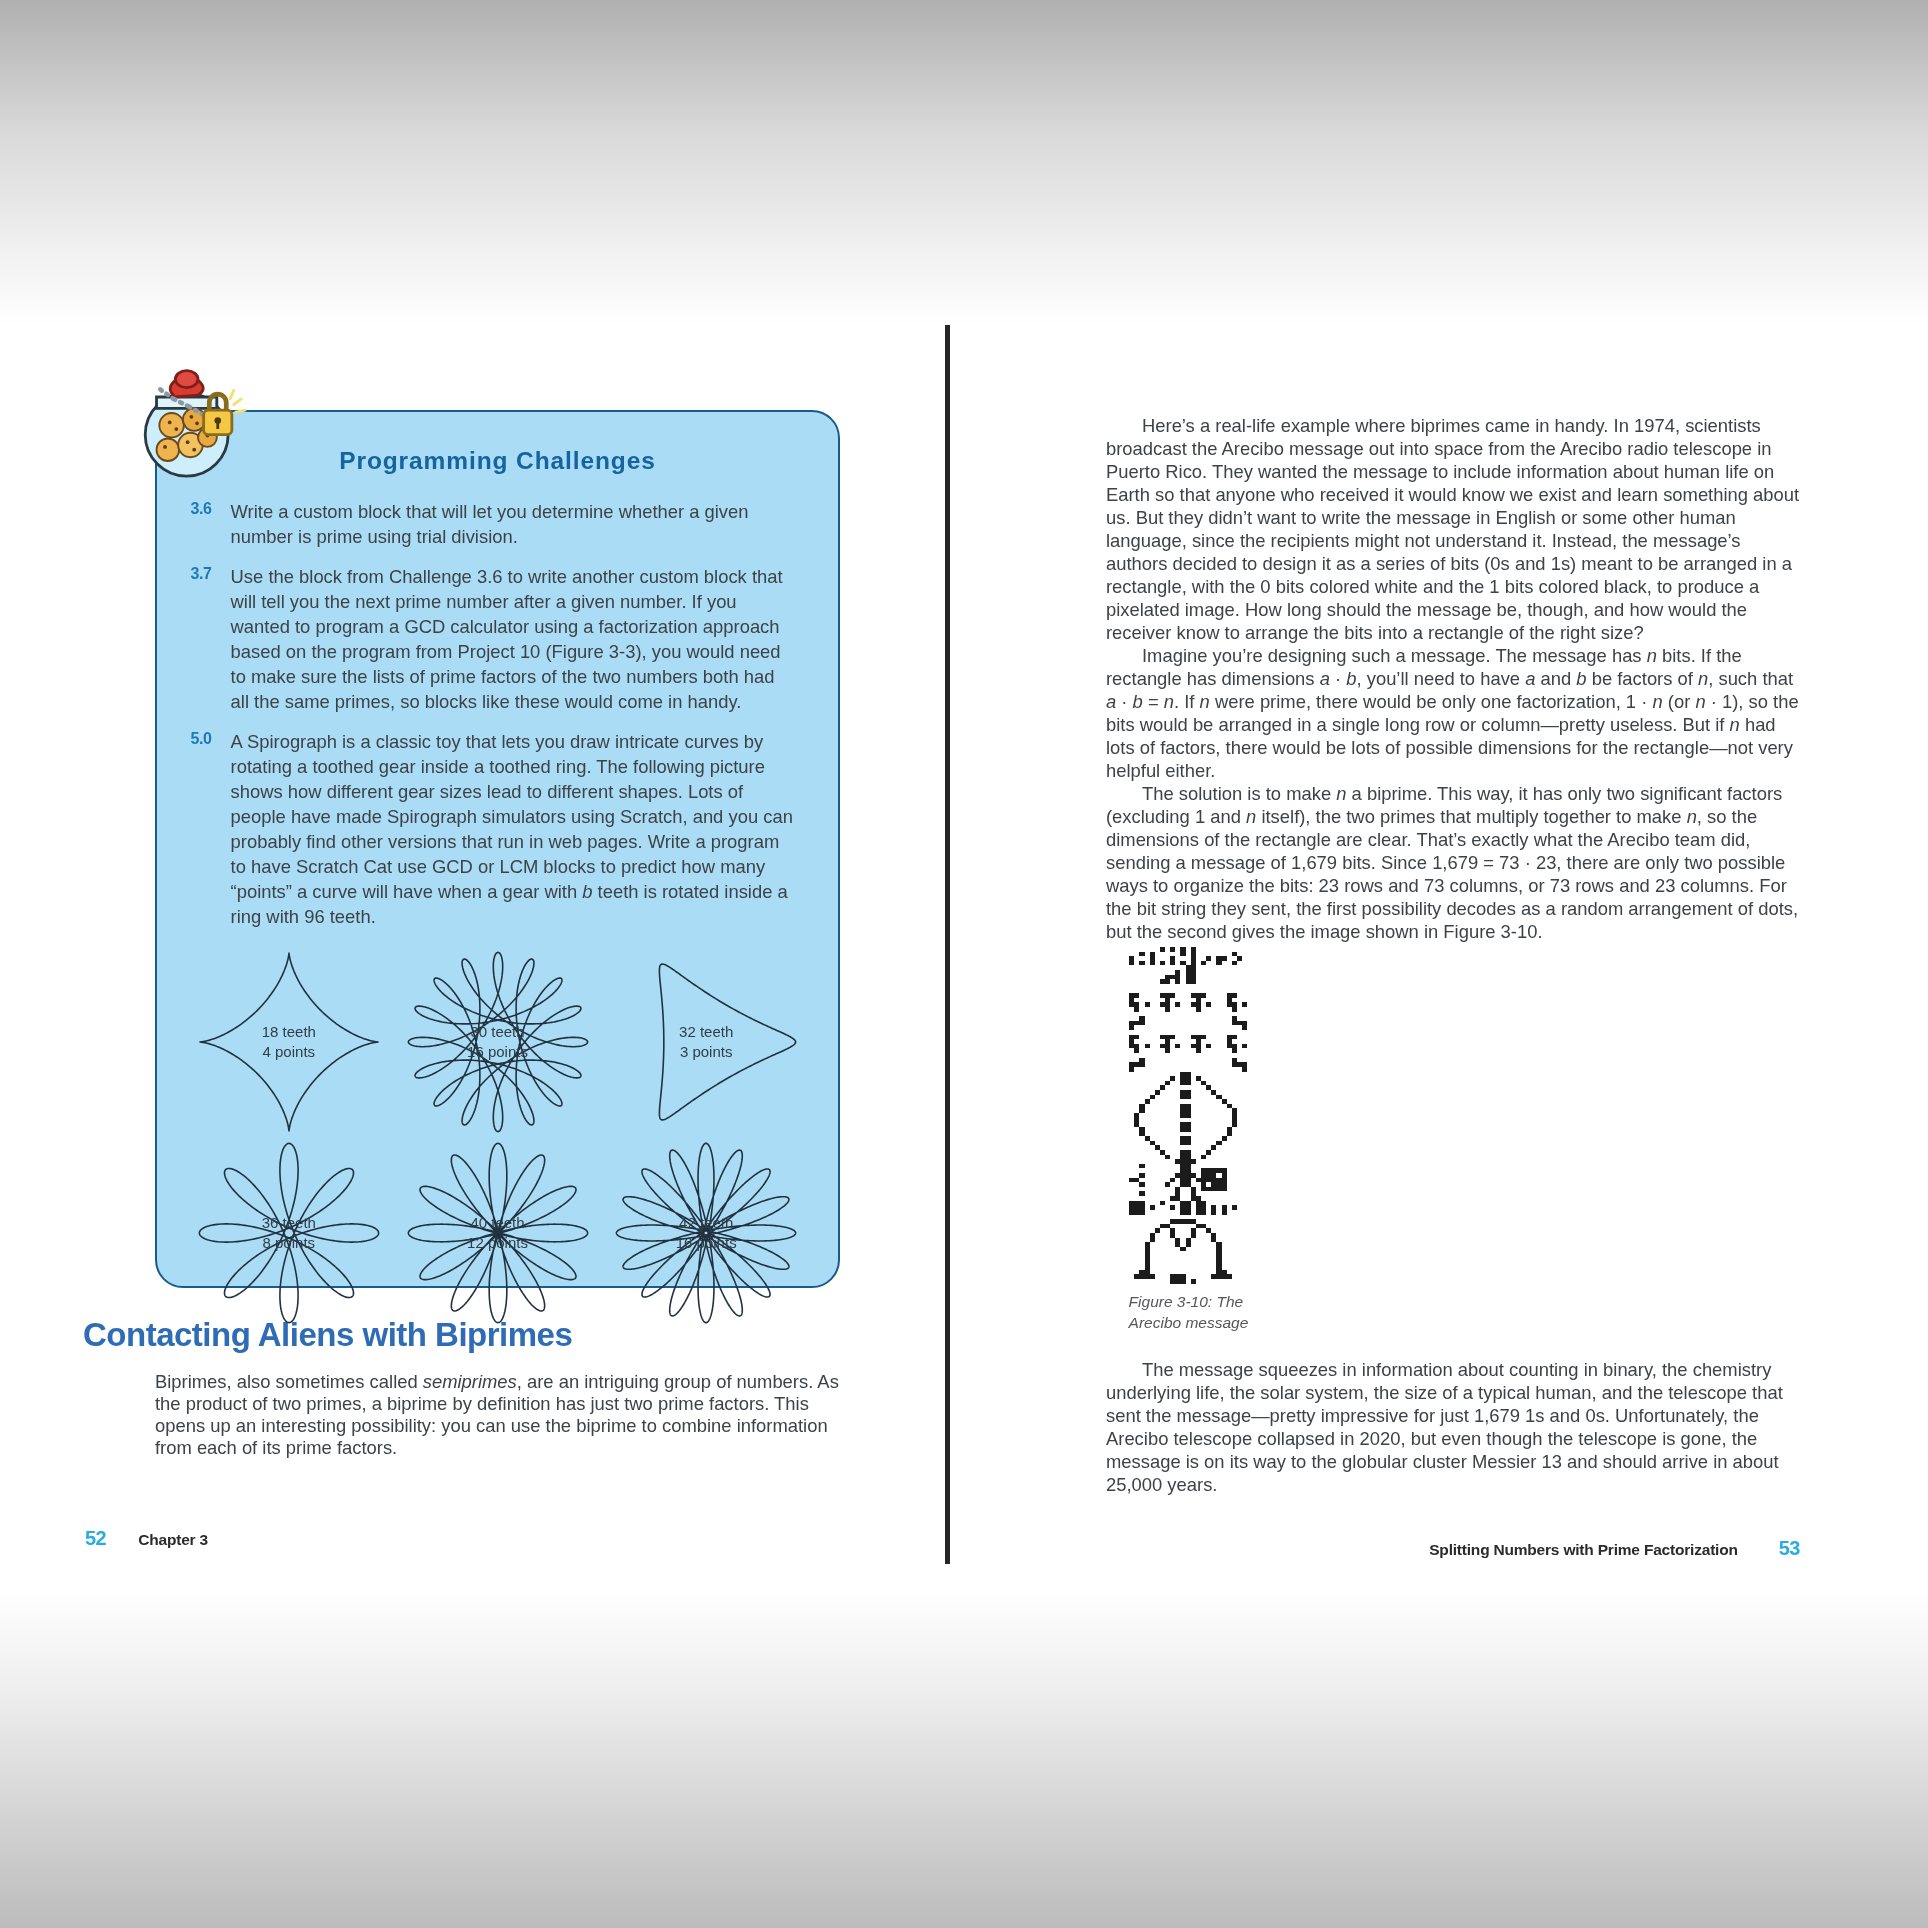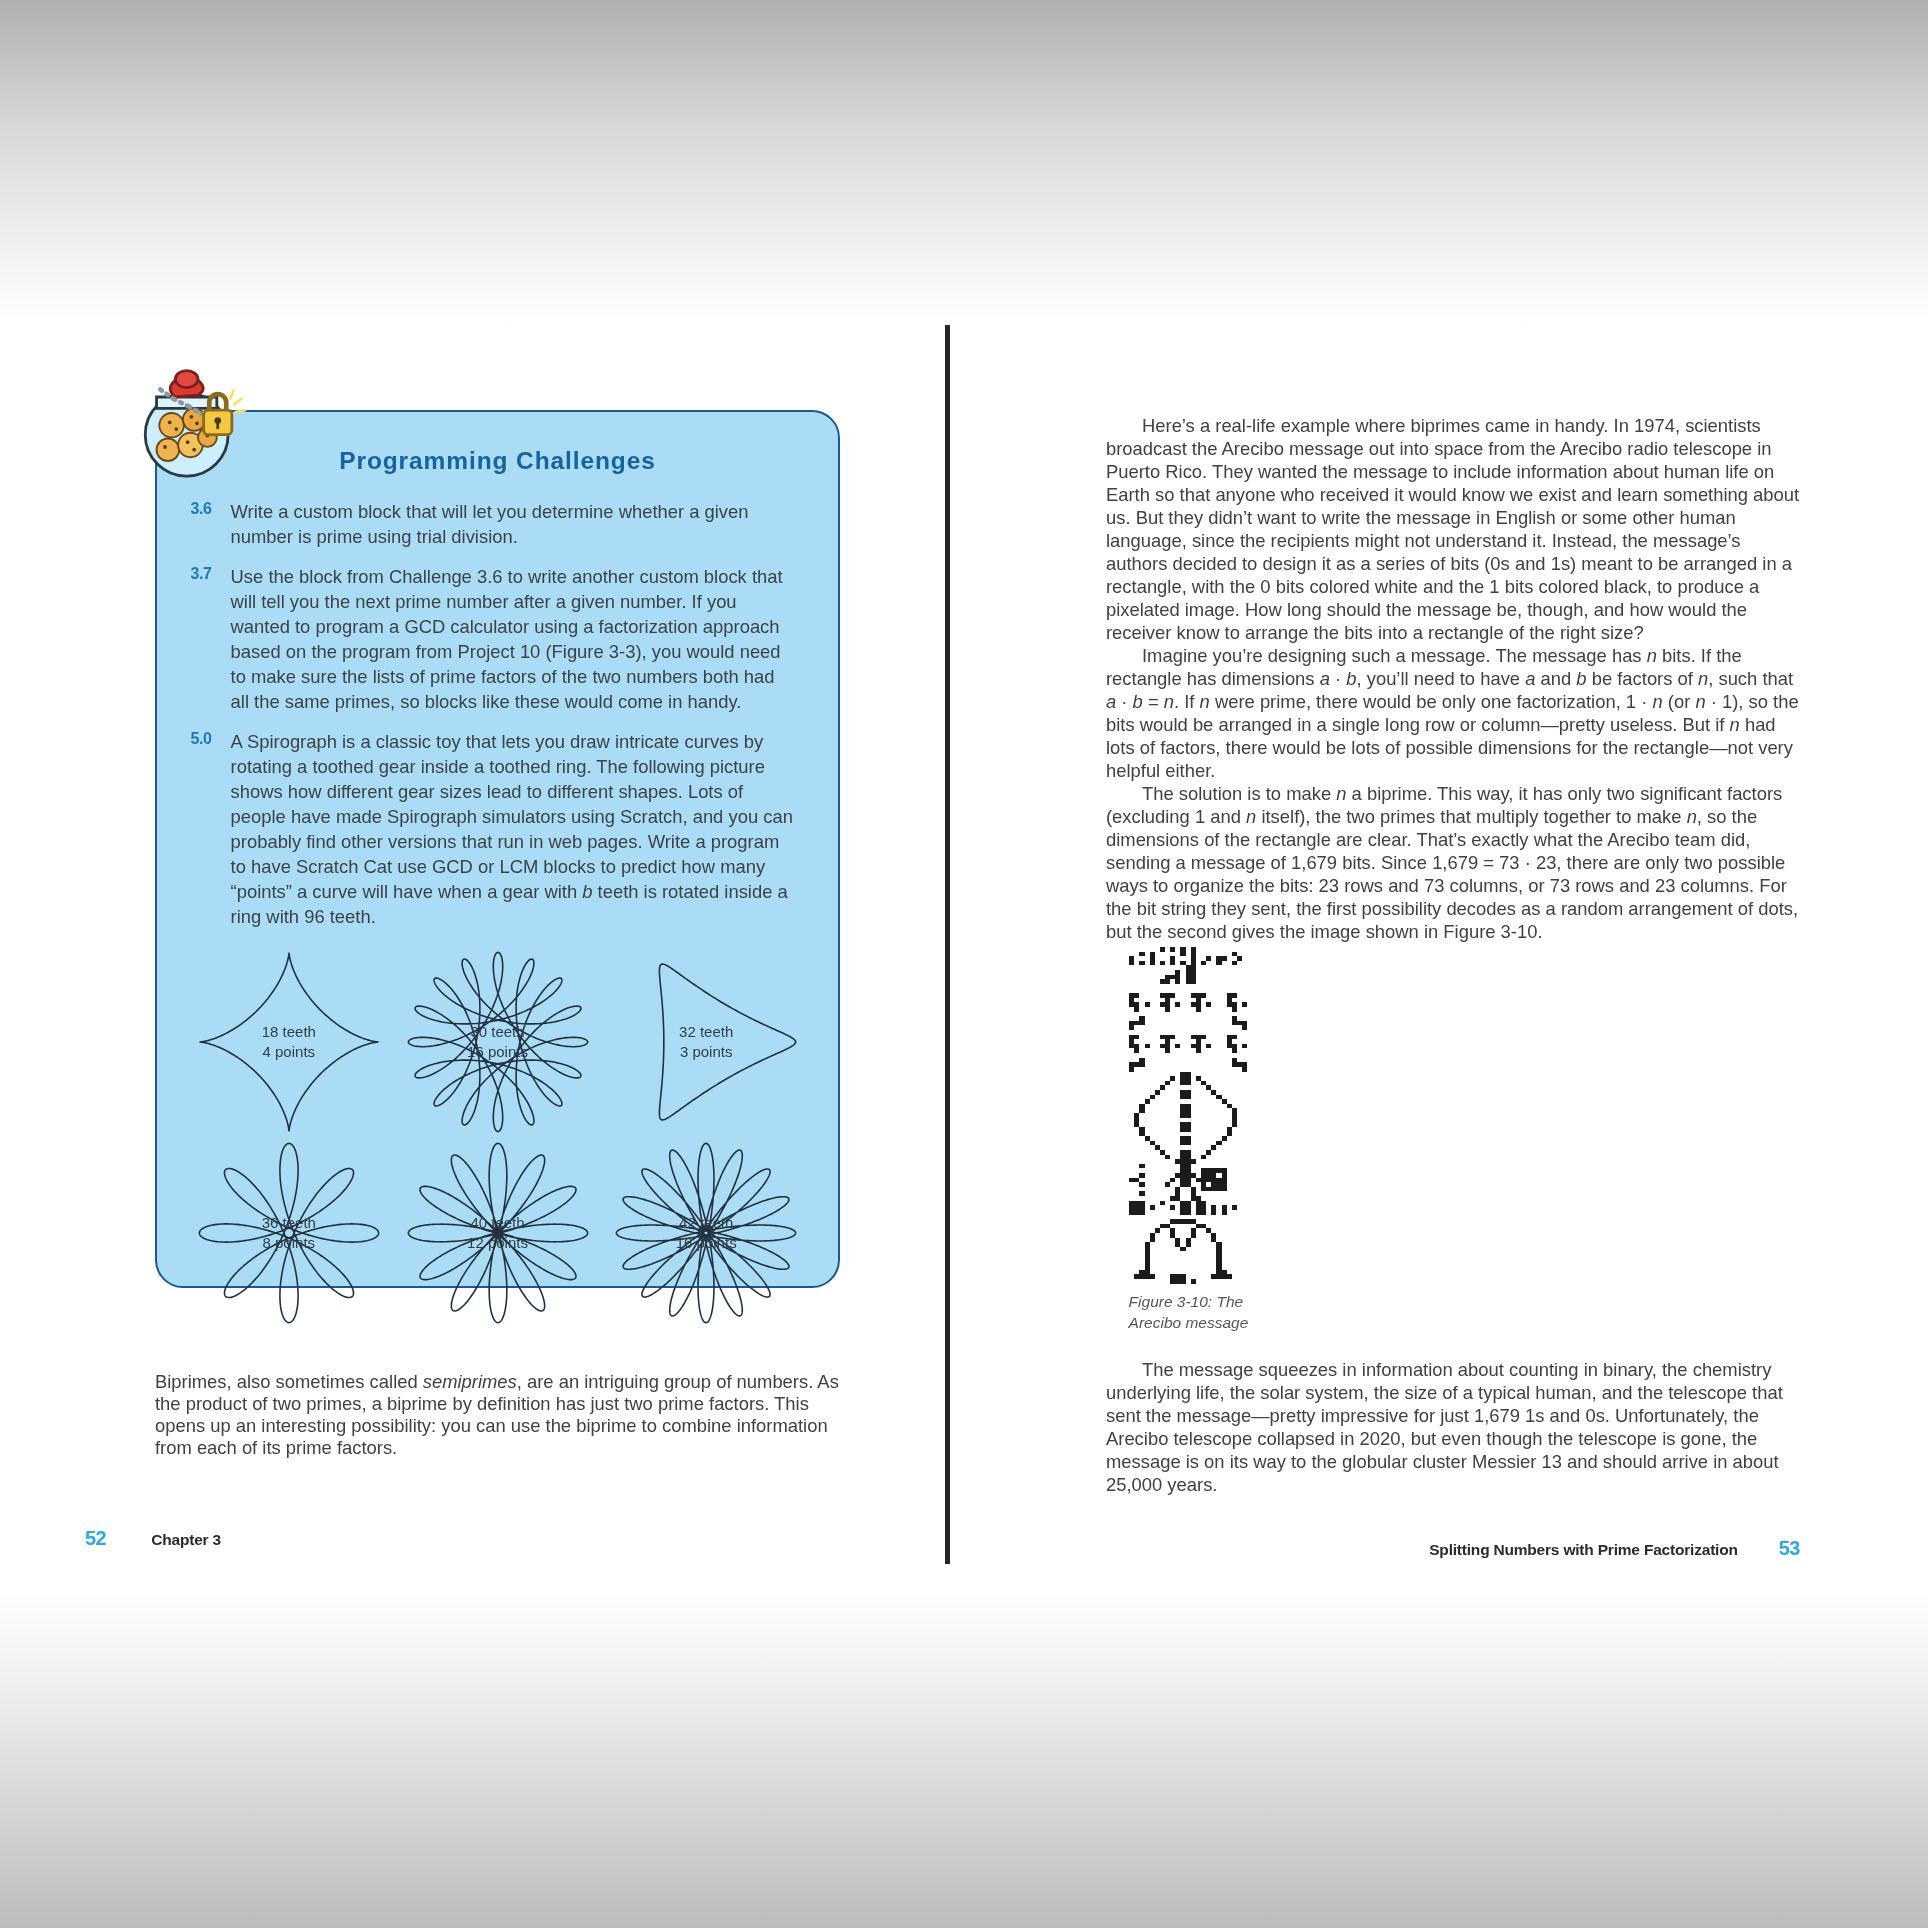--- a/index.html
+++ b/index.html
@@ -15,21 +15,21 @@
   .box-title{text-align:center;font-weight:700;font-size:24.5px;letter-spacing:0.9px;color:#15639f;margin:7.5px 0 24.5px 0;}
   .challenge{display:flex;margin:0 0 15px 5.6px;}
   .ch-num{flex:0 0 40px;font-weight:700;font-size:16px;color:#1f78b8;letter-spacing:-0.5px;padding-top:0.9px;}
   .ch-text{width:565px;font-size:18.4px;line-height:25px;color:#3d4247;}
   .fig-grid{display:flex;flex-wrap:wrap;justify-content:space-between;padding:5.6px 3.8px 0 3.8px;}
   .fig-cell{position:relative;width:200px;height:185px;display:flex;align-items:center;justify-content:center;margin-bottom:5.6px;}
   .fig-cell svg{position:absolute;left:50%;top:50%;transform:translate(-50%,-50%);}
   .fig-label{position:relative;text-align:center;font-size:15px;line-height:20px;color:#2f3e48;z-index:2;}
   .section-heading{position:absolute;left:83px;top:1316px;font-size:33px;font-weight:700;letter-spacing:-0.5px;color:#2e6cb5;}
   .bip-paragraph{position:absolute;left:155px;top:1371px;width:704px;font-size:18.4px;line-height:22px;}
-  .footer-left{position:absolute;left:85px;top:1527px;display:flex;align-items:baseline;gap:45px;}
+  .footer-left{position:absolute;left:85px;top:1527px;display:flex;align-items:baseline;gap:32px;}
   .pg-num{font-size:20px;font-weight:700;color:#29abe2;letter-spacing:-0.5px;}
   .chap-label{font-size:15.5px;font-weight:700;color:#2b2b2b;letter-spacing:-0.2px;}
 
   
   .jar-illo{position:absolute;left:132px;top:348px;width:115px;height:130px;z-index:2;}
 
   
   .right-col{position:absolute;left:1106px;top:414px;width:697px;}
   .right-col p{margin:0;font-size:18.4px;line-height:23px;text-indent:36px;color:#3d4247;}
   .arecibo{margin:3.8px 0 7.5px 22.6px;display:block;}
@@ -120,20 +120,21 @@
         </div>
         <div class="fig-cell">
           <svg width="200" height="185" viewBox="-106 -98 212 196">
             <path d="M95.00 0.00L94.96 -0.42L94.83 -0.85L94.61 -1.27L94.31 -1.69L93.92 -2.10L93.44 -2.51L92.88 -2.91L92.23 -3.31L91.50 -3.70L90.69 -4.08L89.79 -4.45L88.82 -4.80L87.76 -5.15L86.62 -5.48L85.40 -5.80L84.11 -6.11L82.73 -6.40L81.29 -6.67L79.77 -6.93L78.18 -7.17L76.51 -7.39L74.78 -7.59L72.98 -7.77L71.12 -7.93L69.19 -8.07L67.20 -8.19L65.15 -8.28L63.04 -8.36L60.87 -8.41L58.66 -8.43L56.39 -8.43L54.07 -8.41L51.70 -8.36L49.29 -8.29L46.83 -8.19L44.34 -8.06L41.80 -7.91L39.23 -7.74L36.63 -7.53L34.00 -7.31L31.34 -7.05L28.65 -6.77L25.94 -6.46L23.21 -6.13L20.46 -5.77L17.70 -5.38L14.92 -4.97L12.14 -4.54L9.34 -4.08L6.55 -3.59L3.75 -3.08L0.95 -2.55L-1.85 -1.99L-4.64 -1.41L-7.42 -0.81L-10.19 -0.19L-12.95 0.45L-15.69 1.12L-18.41 1.80L-21.11 2.50L-23.79 3.22L-26.44 3.96L-29.06 4.71L-31.65 5.48L-34.21 6.26L-36.73 7.06L-39.21 7.87L-41.65 8.69L-44.05 9.52L-46.40 10.36L-48.71 11.20L-50.96 12.06L-53.17 12.92L-55.32 13.79L-57.42 14.66L-59.46 15.53L-61.44 16.40L-63.36 17.28L-65.22 18.15L-67.01 19.02L-68.74 19.89L-70.40 20.75L-71.99 21.61L-73.52 22.45L-74.97 23.29L-76.35 24.12L-77.65 24.94L-78.89 25.75L-80.04 26.54L-81.12 27.32L-82.12 28.08L-83.05 28.83L-83.89 29.55L-84.66 30.26L-85.35 30.94L-85.95 31.60L-86.48 32.24L-86.92 32.85L-87.29 33.44L-87.57 34.00L-87.77 34.53L-87.89 35.03L-87.93 35.51L-87.89 35.95L-87.77 36.35L-87.57 36.73L-87.28 37.07L-86.92 37.38L-86.48 37.65L-85.96 37.88L-85.37 38.08L-84.69 38.24L-83.95 38.35L-83.12 38.43L-82.23 38.47L-81.26 38.47L-80.22 38.43L-79.11 38.34L-77.93 38.21L-76.68 38.04L-75.37 37.83L-73.99 37.57L-72.55 37.27L-71.04 36.93L-69.48 36.54L-67.86 36.11L-66.18 35.63L-64.45 35.11L-62.67 34.54L-60.83 33.93L-58.95 33.28L-57.02 32.58L-55.04 31.84L-53.02 31.06L-50.96 30.24L-48.87 29.37L-46.73 28.46L-44.56 27.51L-42.36 26.52L-40.13 25.49L-37.88 24.42L-35.59 23.31L-33.29 22.16L-30.96 20.98L-28.61 19.76L-26.25 18.51L-23.88 17.22L-21.49 15.90L-19.10 14.54L-16.70 13.16L-14.29 11.75L-11.88 10.30L-9.48 8.84L-7.07 7.34L-4.67 5.82L-2.28 4.28L0.10 2.72L2.47 1.13L4.83 -0.47L7.17 -2.09L9.49 -3.73L11.79 -5.37L14.07 -7.04L16.32 -8.71L18.55 -10.39L20.75 -12.08L22.91 -13.77L25.05 -15.47L27.14 -17.17L29.21 -18.87L31.23 -20.57L33.21 -22.27L35.16 -23.96L37.05 -25.65L38.91 -27.32L40.71 -28.99L42.47 -30.64L44.18 -32.28L45.83 -33.91L47.44 -35.51L48.99 -37.10L50.48 -38.67L51.92 -40.21L53.31 -41.73L54.63 -43.22L55.90 -44.68L57.10 -46.11L58.24 -47.51L59.33 -48.88L60.35 -50.21L61.30 -51.51L62.20 -52.76L63.03 -53.98L63.79 -55.15L64.49 -56.28L65.13 -57.37L65.70 -58.41L66.20 -59.41L66.64 -60.35L67.01 -61.25L67.32 -62.09L67.56 -62.88L67.74 -63.62L67.85 -64.30L67.89 -64.92L67.88 -65.49L67.80 -66.00L67.65 -66.45L67.44 -66.84L67.18 -67.18L66.84 -67.44L66.45 -67.65L66.00 -67.80L65.49 -67.88L64.92 -67.89L64.30 -67.85L63.62 -67.74L62.88 -67.56L62.09 -67.32L61.25 -67.01L60.35 -66.64L59.41 -66.20L58.41 -65.70L57.37 -65.13L56.28 -64.49L55.15 -63.79L53.98 -63.03L52.76 -62.20L51.51 -61.30L50.21 -60.35L48.88 -59.33L47.51 -58.24L46.11 -57.10L44.68 -55.90L43.22 -54.63L41.73 -53.31L40.21 -51.92L38.67 -50.48L37.10 -48.99L35.51 -47.44L33.91 -45.83L32.28 -44.18L30.64 -42.47L28.99 -40.71L27.32 -38.91L25.65 -37.05L23.96 -35.16L22.27 -33.21L20.57 -31.23L18.87 -29.21L17.17 -27.14L15.47 -25.05L13.77 -22.91L12.08 -20.75L10.39 -18.55L8.71 -16.32L7.04 -14.07L5.37 -11.79L3.73 -9.49L2.09 -7.17L0.47 -4.83L-1.13 -2.47L-2.72 -0.10L-4.28 2.28L-5.82 4.67L-7.34 7.07L-8.84 9.48L-10.30 11.88L-11.75 14.29L-13.16 16.70L-14.54 19.10L-15.90 21.49L-17.22 23.88L-18.51 26.25L-19.76 28.61L-20.98 30.96L-22.16 33.29L-23.31 35.59L-24.42 37.88L-25.49 40.13L-26.52 42.36L-27.51 44.56L-28.46 46.73L-29.37 48.87L-30.24 50.96L-31.06 53.02L-31.84 55.04L-32.58 57.02L-33.28 58.95L-33.93 60.83L-34.54 62.67L-35.11 64.45L-35.63 66.18L-36.11 67.86L-36.54 69.48L-36.93 71.04L-37.27 72.55L-37.57 73.99L-37.83 75.37L-38.04 76.68L-38.21 77.93L-38.34 79.11L-38.43 80.22L-38.47 81.26L-38.47 82.23L-38.43 83.12L-38.35 83.95L-38.24 84.69L-38.08 85.37L-37.88 85.96L-37.65 86.48L-37.38 86.92L-37.07 87.28L-36.73 87.57L-36.35 87.77L-35.95 87.89L-35.51 87.93L-35.03 87.89L-34.53 87.77L-34.00 87.57L-33.44 87.29L-32.85 86.92L-32.24 86.48L-31.60 85.95L-30.94 85.35L-30.26 84.66L-29.55 83.89L-28.83 83.05L-28.08 82.12L-27.32 81.12L-26.54 80.04L-25.75 78.89L-24.94 77.65L-24.12 76.35L-23.29 74.97L-22.45 73.52L-21.61 71.99L-20.75 70.40L-19.89 68.74L-19.02 67.01L-18.15 65.22L-17.28 63.36L-16.40 61.44L-15.53 59.46L-14.66 57.42L-13.79 55.32L-12.92 53.17L-12.06 50.96L-11.20 48.71L-10.36 46.40L-9.52 44.05L-8.69 41.65L-7.87 39.21L-7.06 36.73L-6.26 34.21L-5.48 31.65L-4.71 29.06L-3.96 26.44L-3.22 23.79L-2.50 21.11L-1.80 18.41L-1.12 15.69L-0.45 12.95L0.19 10.19L0.81 7.42L1.41 4.64L1.99 1.85L2.55 -0.95L3.08 -3.75L3.59 -6.55L4.08 -9.34L4.54 -12.14L4.97 -14.92L5.38 -17.70L5.77 -20.46L6.13 -23.21L6.46 -25.94L6.77 -28.65L7.05 -31.34L7.31 -34.00L7.53 -36.63L7.74 -39.23L7.91 -41.80L8.06 -44.34L8.19 -46.83L8.29 -49.29L8.36 -51.70L8.41 -54.07L8.43 -56.39L8.43 -58.66L8.41 -60.87L8.36 -63.04L8.28 -65.15L8.19 -67.20L8.07 -69.19L7.93 -71.12L7.77 -72.98L7.59 -74.78L7.39 -76.51L7.17 -78.18L6.93 -79.77L6.67 -81.29L6.40 -82.73L6.11 -84.11L5.80 -85.40L5.48 -86.62L5.15 -87.76L4.80 -88.82L4.45 -89.79L4.08 -90.69L3.70 -91.50L3.31 -92.23L2.91 -92.88L2.51 -93.44L2.10 -93.92L1.69 -94.31L1.27 -94.61L0.85 -94.83L0.42 -94.96L-0.00 -95.00L-0.42 -94.96L-0.85 -94.83L-1.27 -94.61L-1.69 -94.31L-2.10 -93.92L-2.51 -93.44L-2.91 -92.88L-3.31 -92.23L-3.70 -91.50L-4.08 -90.69L-4.45 -89.79L-4.80 -88.82L-5.15 -87.76L-5.48 -86.62L-5.80 -85.40L-6.11 -84.11L-6.40 -82.73L-6.67 -81.29L-6.93 -79.77L-7.17 -78.18L-7.39 -76.51L-7.59 -74.78L-7.77 -72.98L-7.93 -71.12L-8.07 -69.19L-8.19 -67.20L-8.28 -65.15L-8.36 -63.04L-8.41 -60.87L-8.43 -58.66L-8.43 -56.39L-8.41 -54.07L-8.36 -51.70L-8.29 -49.29L-8.19 -46.83L-8.06 -44.34L-7.91 -41.80L-7.74 -39.23L-7.53 -36.63L-7.31 -34.00L-7.05 -31.34L-6.77 -28.65L-6.46 -25.94L-6.13 -23.21L-5.77 -20.46L-5.38 -17.70L-4.97 -14.92L-4.54 -12.14L-4.08 -9.34L-3.59 -6.55L-3.08 -3.75L-2.55 -0.95L-1.99 1.85L-1.41 4.64L-0.81 7.42L-0.19 10.19L0.45 12.95L1.12 15.69L1.80 18.41L2.50 21.11L3.22 23.79L3.96 26.44L4.71 29.06L5.48 31.65L6.26 34.21L7.06 36.73L7.87 39.21L8.69 41.65L9.52 44.05L10.36 46.40L11.20 48.71L12.06 50.96L12.92 53.17L13.79 55.32L14.66 57.42L15.53 59.46L16.40 61.44L17.28 63.36L18.15 65.22L19.02 67.01L19.89 68.74L20.75 70.40L21.61 71.99L22.45 73.52L23.29 74.97L24.12 76.35L24.94 77.65L25.75 78.89L26.54 80.04L27.32 81.12L28.08 82.12L28.83 83.05L29.55 83.89L30.26 84.66L30.94 85.35L31.60 85.95L32.24 86.48L32.85 86.92L33.44 87.29L34.00 87.57L34.53 87.77L35.03 87.89L35.51 87.93L35.95 87.89L36.35 87.77L36.73 87.57L37.07 87.28L37.38 86.92L37.65 86.48L37.88 85.96L38.08 85.37L38.24 84.69L38.35 83.95L38.43 83.12L38.47 82.23L38.47 81.26L38.43 80.22L38.34 79.11L38.21 77.93L38.04 76.68L37.83 75.37L37.57 73.99L37.27 72.55L36.93 71.04L36.54 69.48L36.11 67.86L35.63 66.18L35.11 64.45L34.54 62.67L33.93 60.83L33.28 58.95L32.58 57.02L31.84 55.04L31.06 53.02L30.24 50.96L29.37 48.87L28.46 46.73L27.51 44.56L26.52 42.36L25.49 40.13L24.42 37.88L23.31 35.59L22.16 33.29L20.98 30.96L19.76 28.61L18.51 26.25L17.22 23.88L15.90 21.49L14.54 19.10L13.16 16.70L11.75 14.29L10.30 11.88L8.84 9.48L7.34 7.07L5.82 4.67L4.28 2.28L2.72 -0.10L1.13 -2.47L-0.47 -4.83L-2.09 -7.17L-3.73 -9.49L-5.37 -11.79L-7.04 -14.07L-8.71 -16.32L-10.39 -18.55L-12.08 -20.75L-13.77 -22.91L-15.47 -25.05L-17.17 -27.14L-18.87 -29.21L-20.57 -31.23L-22.27 -33.21L-23.96 -35.16L-25.65 -37.05L-27.32 -38.91L-28.99 -40.71L-30.64 -42.47L-32.28 -44.18L-33.91 -45.83L-35.51 -47.44L-37.10 -48.99L-38.67 -50.48L-40.21 -51.92L-41.73 -53.31L-43.22 -54.63L-44.68 -55.90L-46.11 -57.10L-47.51 -58.24L-48.88 -59.33L-50.21 -60.35L-51.51 -61.30L-52.76 -62.20L-53.98 -63.03L-55.15 -63.79L-56.28 -64.49L-57.37 -65.13L-58.41 -65.70L-59.41 -66.20L-60.35 -66.64L-61.25 -67.01L-62.09 -67.32L-62.88 -67.56L-63.62 -67.74L-64.30 -67.85L-64.92 -67.89L-65.49 -67.88L-66.00 -67.80L-66.45 -67.65L-66.84 -67.44L-67.18 -67.18L-67.44 -66.84L-67.65 -66.45L-67.80 -66.00L-67.88 -65.49L-67.89 -64.92L-67.85 -64.30L-67.74 -63.62L-67.56 -62.88L-67.32 -62.09L-67.01 -61.25L-66.64 -60.35L-66.20 -59.41L-65.70 -58.41L-65.13 -57.37L-64.49 -56.28L-63.79 -55.15L-63.03 -53.98L-62.20 -52.76L-61.30 -51.51L-60.35 -50.21L-59.33 -48.88L-58.24 -47.51L-57.10 -46.11L-55.90 -44.68L-54.63 -43.22L-53.31 -41.73L-51.92 -40.21L-50.48 -38.67L-48.99 -37.10L-47.44 -35.51L-45.83 -33.91L-44.18 -32.28L-42.47 -30.64L-40.71 -28.99L-38.91 -27.32L-37.05 -25.65L-35.16 -23.96L-33.21 -22.27L-31.23 -20.57L-29.21 -18.87L-27.14 -17.17L-25.05 -15.47L-22.91 -13.77L-20.75 -12.08L-18.55 -10.39L-16.32 -8.71L-14.07 -7.04L-11.79 -5.37L-9.49 -3.73L-7.17 -2.09L-4.83 -0.47L-2.47 1.13L-0.10 2.72L2.28 4.28L4.67 5.82L7.07 7.34L9.48 8.84L11.88 10.30L14.29 11.75L16.70 13.16L19.10 14.54L21.49 15.90L23.88 17.22L26.25 18.51L28.61 19.76L30.96 20.98L33.29 22.16L35.59 23.31L37.88 24.42L40.13 25.49L42.36 26.52L44.56 27.51L46.73 28.46L48.87 29.37L50.96 30.24L53.02 31.06L55.04 31.84L57.02 32.58L58.95 33.28L60.83 33.93L62.67 34.54L64.45 35.11L66.18 35.63L67.86 36.11L69.48 36.54L71.04 36.93L72.55 37.27L73.99 37.57L75.37 37.83L76.68 38.04L77.93 38.21L79.11 38.34L80.22 38.43L81.26 38.47L82.23 38.47L83.12 38.43L83.95 38.35L84.69 38.24L85.37 38.08L85.96 37.88L86.48 37.65L86.92 37.38L87.28 37.07L87.57 36.73L87.77 36.35L87.89 35.95L87.93 35.51L87.89 35.03L87.77 34.53L87.57 34.00L87.29 33.44L86.92 32.85L86.48 32.24L85.95 31.60L85.35 30.94L84.66 30.26L83.89 29.55L83.05 28.83L82.12 28.08L81.12 27.32L80.04 26.54L78.89 25.75L77.65 24.94L76.35 24.12L74.97 23.29L73.52 22.45L71.99 21.61L70.40 20.75L68.74 19.89L67.01 19.02L65.22 18.15L63.36 17.28L61.44 16.40L59.46 15.53L57.42 14.66L55.32 13.79L53.17 12.92L50.96 12.06L48.71 11.20L46.40 10.36L44.05 9.52L41.65 8.69L39.21 7.87L36.73 7.06L34.21 6.26L31.65 5.48L29.06 4.71L26.44 3.96L23.79 3.22L21.11 2.50L18.41 1.80L15.69 1.12L12.95 0.45L10.19 -0.19L7.42 -0.81L4.64 -1.41L1.85 -1.99L-0.95 -2.55L-3.75 -3.08L-6.55 -3.59L-9.34 -4.08L-12.14 -4.54L-14.92 -4.97L-17.70 -5.38L-20.46 -5.77L-23.21 -6.13L-25.94 -6.46L-28.65 -6.77L-31.34 -7.05L-34.00 -7.31L-36.63 -7.53L-39.23 -7.74L-41.80 -7.91L-44.34 -8.06L-46.83 -8.19L-49.29 -8.29L-51.70 -8.36L-54.07 -8.41L-56.39 -8.43L-58.66 -8.43L-60.87 -8.41L-63.04 -8.36L-65.15 -8.28L-67.20 -8.19L-69.19 -8.07L-71.12 -7.93L-72.98 -7.77L-74.78 -7.59L-76.51 -7.39L-78.18 -7.17L-79.77 -6.93L-81.29 -6.67L-82.73 -6.40L-84.11 -6.11L-85.40 -5.80L-86.62 -5.48L-87.76 -5.15L-88.82 -4.80L-89.79 -4.45L-90.69 -4.08L-91.50 -3.70L-92.23 -3.31L-92.88 -2.91L-93.44 -2.51L-93.92 -2.10L-94.31 -1.69L-94.61 -1.27L-94.83 -0.85L-94.96 -0.42L-95.00 0.00L-94.96 0.42L-94.83 0.85L-94.61 1.27L-94.31 1.69L-93.92 2.10L-93.44 2.51L-92.88 2.91L-92.23 3.31L-91.50 3.70L-90.69 4.08L-89.79 4.45L-88.82 4.80L-87.76 5.15L-86.62 5.48L-85.40 5.80L-84.11 6.11L-82.73 6.40L-81.29 6.67L-79.77 6.93L-78.18 7.17L-76.51 7.39L-74.78 7.59L-72.98 7.77L-71.12 7.93L-69.19 8.07L-67.20 8.19L-65.15 8.28L-63.04 8.36L-60.87 8.41L-58.66 8.43L-56.39 8.43L-54.07 8.41L-51.70 8.36L-49.29 8.29L-46.83 8.19L-44.34 8.06L-41.80 7.91L-39.23 7.74L-36.63 7.53L-34.00 7.31L-31.34 7.05L-28.65 6.77L-25.94 6.46L-23.21 6.13L-20.46 5.77L-17.70 5.38L-14.92 4.97L-12.14 4.54L-9.34 4.08L-6.55 3.59L-3.75 3.08L-0.95 2.55L1.85 1.99L4.64 1.41L7.42 0.81L10.19 0.19L12.95 -0.45L15.69 -1.12L18.41 -1.80L21.11 -2.50L23.79 -3.22L26.44 -3.96L29.06 -4.71L31.65 -5.48L34.21 -6.26L36.73 -7.06L39.21 -7.87L41.65 -8.69L44.05 -9.52L46.40 -10.36L48.71 -11.20L50.96 -12.06L53.17 -12.92L55.32 -13.79L57.42 -14.66L59.46 -15.53L61.44 -16.40L63.36 -17.28L65.22 -18.15L67.01 -19.02L68.74 -19.89L70.40 -20.75L71.99 -21.61L73.52 -22.45L74.97 -23.29L76.35 -24.12L77.65 -24.94L78.89 -25.75L80.04 -26.54L81.12 -27.32L82.12 -28.08L83.05 -28.83L83.89 -29.55L84.66 -30.26L85.35 -30.94L85.95 -31.60L86.48 -32.24L86.92 -32.85L87.29 -33.44L87.57 -34.00L87.77 -34.53L87.89 -35.03L87.93 -35.51L87.89 -35.95L87.77 -36.35L87.57 -36.73L87.28 -37.07L86.92 -37.38L86.48 -37.65L85.96 -37.88L85.37 -38.08L84.69 -38.24L83.95 -38.35L83.12 -38.43L82.23 -38.47L81.26 -38.47L80.22 -38.43L79.11 -38.34L77.93 -38.21L76.68 -38.04L75.37 -37.83L73.99 -37.57L72.55 -37.27L71.04 -36.93L69.48 -36.54L67.86 -36.11L66.18 -35.63L64.45 -35.11L62.67 -34.54L60.83 -33.93L58.95 -33.28L57.02 -32.58L55.04 -31.84L53.02 -31.06L50.96 -30.24L48.87 -29.37L46.73 -28.46L44.56 -27.51L42.36 -26.52L40.13 -25.49L37.88 -24.42L35.59 -23.31L33.29 -22.16L30.96 -20.98L28.61 -19.76L26.25 -18.51L23.88 -17.22L21.49 -15.90L19.10 -14.54L16.70 -13.16L14.29 -11.75L11.88 -10.30L9.48 -8.84L7.07 -7.34L4.67 -5.82L2.28 -4.28L-0.10 -2.72L-2.47 -1.13L-4.83 0.47L-7.17 2.09L-9.49 3.73L-11.79 5.37L-14.07 7.04L-16.32 8.71L-18.55 10.39L-20.75 12.08L-22.91 13.77L-25.05 15.47L-27.14 17.17L-29.21 18.87L-31.23 20.57L-33.21 22.27L-35.16 23.96L-37.05 25.65L-38.91 27.32L-40.71 28.99L-42.47 30.64L-44.18 32.28L-45.83 33.91L-47.44 35.51L-48.99 37.10L-50.48 38.67L-51.92 40.21L-53.31 41.73L-54.63 43.22L-55.90 44.68L-57.10 46.11L-58.24 47.51L-59.33 48.88L-60.35 50.21L-61.30 51.51L-62.20 52.76L-63.03 53.98L-63.79 55.15L-64.49 56.28L-65.13 57.37L-65.70 58.41L-66.20 59.41L-66.64 60.35L-67.01 61.25L-67.32 62.09L-67.56 62.88L-67.74 63.62L-67.85 64.30L-67.89 64.92L-67.88 65.49L-67.80 66.00L-67.65 66.45L-67.44 66.84L-67.18 67.18L-66.84 67.44L-66.45 67.65L-66.00 67.80L-65.49 67.88L-64.92 67.89L-64.30 67.85L-63.62 67.74L-62.88 67.56L-62.09 67.32L-61.25 67.01L-60.35 66.64L-59.41 66.20L-58.41 65.70L-57.37 65.13L-56.28 64.49L-55.15 63.79L-53.98 63.03L-52.76 62.20L-51.51 61.30L-50.21 60.35L-48.88 59.33L-47.51 58.24L-46.11 57.10L-44.68 55.90L-43.22 54.63L-41.73 53.31L-40.21 51.92L-38.67 50.48L-37.10 48.99L-35.51 47.44L-33.91 45.83L-32.28 44.18L-30.64 42.47L-28.99 40.71L-27.32 38.91L-25.65 37.05L-23.96 35.16L-22.27 33.21L-20.57 31.23L-18.87 29.21L-17.17 27.14L-15.47 25.05L-13.77 22.91L-12.08 20.75L-10.39 18.55L-8.71 16.32L-7.04 14.07L-5.37 11.79L-3.73 9.49L-2.09 7.17L-0.47 4.83L1.13 2.47L2.72 0.10L4.28 -2.28L5.82 -4.67L7.34 -7.07L8.84 -9.48L10.30 -11.88L11.75 -14.29L13.16 -16.70L14.54 -19.10L15.90 -21.49L17.22 -23.88L18.51 -26.25L19.76 -28.61L20.98 -30.96L22.16 -33.29L23.31 -35.59L24.42 -37.88L25.49 -40.13L26.52 -42.36L27.51 -44.56L28.46 -46.73L29.37 -48.87L30.24 -50.96L31.06 -53.02L31.84 -55.04L32.58 -57.02L33.28 -58.95L33.93 -60.83L34.54 -62.67L35.11 -64.45L35.63 -66.18L36.11 -67.86L36.54 -69.48L36.93 -71.04L37.27 -72.55L37.57 -73.99L37.83 -75.37L38.04 -76.68L38.21 -77.93L38.34 -79.11L38.43 -80.22L38.47 -81.26L38.47 -82.23L38.43 -83.12L38.35 -83.95L38.24 -84.69L38.08 -85.37L37.88 -85.96L37.65 -86.48L37.38 -86.92L37.07 -87.28L36.73 -87.57L36.35 -87.77L35.95 -87.89L35.51 -87.93L35.03 -87.89L34.53 -87.77L34.00 -87.57L33.44 -87.29L32.85 -86.92L32.24 -86.48L31.60 -85.95L30.94 -85.35L30.26 -84.66L29.55 -83.89L28.83 -83.05L28.08 -82.12L27.32 -81.12L26.54 -80.04L25.75 -78.89L24.94 -77.65L24.12 -76.35L23.29 -74.97L22.45 -73.52L21.61 -71.99L20.75 -70.40L19.89 -68.74L19.02 -67.01L18.15 -65.22L17.28 -63.36L16.40 -61.44L15.53 -59.46L14.66 -57.42L13.79 -55.32L12.92 -53.17L12.06 -50.96L11.20 -48.71L10.36 -46.40L9.52 -44.05L8.69 -41.65L7.87 -39.21L7.06 -36.73L6.26 -34.21L5.48 -31.65L4.71 -29.06L3.96 -26.44L3.22 -23.79L2.50 -21.11L1.80 -18.41L1.12 -15.69L0.45 -12.95L-0.19 -10.19L-0.81 -7.42L-1.41 -4.64L-1.99 -1.85L-2.55 0.95L-3.08 3.75L-3.59 6.55L-4.08 9.34L-4.54 12.14L-4.97 14.92L-5.38 17.70L-5.77 20.46L-6.13 23.21L-6.46 25.94L-6.77 28.65L-7.05 31.34L-7.31 34.00L-7.53 36.63L-7.74 39.23L-7.91 41.80L-8.06 44.34L-8.19 46.83L-8.29 49.29L-8.36 51.70L-8.41 54.07L-8.43 56.39L-8.43 58.66L-8.41 60.87L-8.36 63.04L-8.28 65.15L-8.19 67.20L-8.07 69.19L-7.93 71.12L-7.77 72.98L-7.59 74.78L-7.39 76.51L-7.17 78.18L-6.93 79.77L-6.67 81.29L-6.40 82.73L-6.11 84.11L-5.80 85.40L-5.48 86.62L-5.15 87.76L-4.80 88.82L-4.45 89.79L-4.08 90.69L-3.70 91.50L-3.31 92.23L-2.91 92.88L-2.51 93.44L-2.10 93.92L-1.69 94.31L-1.27 94.61L-0.85 94.83L-0.42 94.96L0.00 95.00L0.42 94.96L0.85 94.83L1.27 94.61L1.69 94.31L2.10 93.92L2.51 93.44L2.91 92.88L3.31 92.23L3.70 91.50L4.08 90.69L4.45 89.79L4.80 88.82L5.15 87.76L5.48 86.62L5.80 85.40L6.11 84.11L6.40 82.73L6.67 81.29L6.93 79.77L7.17 78.18L7.39 76.51L7.59 74.78L7.77 72.98L7.93 71.12L8.07 69.19L8.19 67.20L8.28 65.15L8.36 63.04L8.41 60.87L8.43 58.66L8.43 56.39L8.41 54.07L8.36 51.70L8.29 49.29L8.19 46.83L8.06 44.34L7.91 41.80L7.74 39.23L7.53 36.63L7.31 34.00L7.05 31.34L6.77 28.65L6.46 25.94L6.13 23.21L5.77 20.46L5.38 17.70L4.97 14.92L4.54 12.14L4.08 9.34L3.59 6.55L3.08 3.75L2.55 0.95L1.99 -1.85L1.41 -4.64L0.81 -7.42L0.19 -10.19L-0.45 -12.95L-1.12 -15.69L-1.80 -18.41L-2.50 -21.11L-3.22 -23.79L-3.96 -26.44L-4.71 -29.06L-5.48 -31.65L-6.26 -34.21L-7.06 -36.73L-7.87 -39.21L-8.69 -41.65L-9.52 -44.05L-10.36 -46.40L-11.20 -48.71L-12.06 -50.96L-12.92 -53.17L-13.79 -55.32L-14.66 -57.42L-15.53 -59.46L-16.40 -61.44L-17.28 -63.36L-18.15 -65.22L-19.02 -67.01L-19.89 -68.74L-20.75 -70.40L-21.61 -71.99L-22.45 -73.52L-23.29 -74.97L-24.12 -76.35L-24.94 -77.65L-25.75 -78.89L-26.54 -80.04L-27.32 -81.12L-28.08 -82.12L-28.83 -83.05L-29.55 -83.89L-30.26 -84.66L-30.94 -85.35L-31.60 -85.95L-32.24 -86.48L-32.85 -86.92L-33.44 -87.29L-34.00 -87.57L-34.53 -87.77L-35.03 -87.89L-35.51 -87.93L-35.95 -87.89L-36.35 -87.77L-36.73 -87.57L-37.07 -87.28L-37.38 -86.92L-37.65 -86.48L-37.88 -85.96L-38.08 -85.37L-38.24 -84.69L-38.35 -83.95L-38.43 -83.12L-38.47 -82.23L-38.47 -81.26L-38.43 -80.22L-38.34 -79.11L-38.21 -77.93L-38.04 -76.68L-37.83 -75.37L-37.57 -73.99L-37.27 -72.55L-36.93 -71.04L-36.54 -69.48L-36.11 -67.86L-35.63 -66.18L-35.11 -64.45L-34.54 -62.67L-33.93 -60.83L-33.28 -58.95L-32.58 -57.02L-31.84 -55.04L-31.06 -53.02L-30.24 -50.96L-29.37 -48.87L-28.46 -46.73L-27.51 -44.56L-26.52 -42.36L-25.49 -40.13L-24.42 -37.88L-23.31 -35.59L-22.16 -33.29L-20.98 -30.96L-19.76 -28.61L-18.51 -26.25L-17.22 -23.88L-15.90 -21.49L-14.54 -19.10L-13.16 -16.70L-11.75 -14.29L-10.30 -11.88L-8.84 -9.48L-7.34 -7.07L-5.82 -4.67L-4.28 -2.28L-2.72 0.10L-1.13 2.47L0.47 4.83L2.09 7.17L3.73 9.49L5.37 11.79L7.04 14.07L8.71 16.32L10.39 18.55L12.08 20.75L13.77 22.91L15.47 25.05L17.17 27.14L18.87 29.21L20.57 31.23L22.27 33.21L23.96 35.16L25.65 37.05L27.32 38.91L28.99 40.71L30.64 42.47L32.28 44.18L33.91 45.83L35.51 47.44L37.10 48.99L38.67 50.48L40.21 51.92L41.73 53.31L43.22 54.63L44.68 55.90L46.11 57.10L47.51 58.24L48.88 59.33L50.21 60.35L51.51 61.30L52.76 62.20L53.98 63.03L55.15 63.79L56.28 64.49L57.37 65.13L58.41 65.70L59.41 66.20L60.35 66.64L61.25 67.01L62.09 67.32L62.88 67.56L63.62 67.74L64.30 67.85L64.92 67.89L65.49 67.88L66.00 67.80L66.45 67.65L66.84 67.44L67.18 67.18L67.44 66.84L67.65 66.45L67.80 66.00L67.88 65.49L67.89 64.92L67.85 64.30L67.74 63.62L67.56 62.88L67.32 62.09L67.01 61.25L66.64 60.35L66.20 59.41L65.70 58.41L65.13 57.37L64.49 56.28L63.79 55.15L63.03 53.98L62.20 52.76L61.30 51.51L60.35 50.21L59.33 48.88L58.24 47.51L57.10 46.11L55.90 44.68L54.63 43.22L53.31 41.73L51.92 40.21L50.48 38.67L48.99 37.10L47.44 35.51L45.83 33.91L44.18 32.28L42.47 30.64L40.71 28.99L38.91 27.32L37.05 25.65L35.16 23.96L33.21 22.27L31.23 20.57L29.21 18.87L27.14 17.17L25.05 15.47L22.91 13.77L20.75 12.08L18.55 10.39L16.32 8.71L14.07 7.04L11.79 5.37L9.49 3.73L7.17 2.09L4.83 0.47L2.47 -1.13L0.10 -2.72L-2.28 -4.28L-4.67 -5.82L-7.07 -7.34L-9.48 -8.84L-11.88 -10.30L-14.29 -11.75L-16.70 -13.16L-19.10 -14.54L-21.49 -15.90L-23.88 -17.22L-26.25 -18.51L-28.61 -19.76L-30.96 -20.98L-33.29 -22.16L-35.59 -23.31L-37.88 -24.42L-40.13 -25.49L-42.36 -26.52L-44.56 -27.51L-46.73 -28.46L-48.87 -29.37L-50.96 -30.24L-53.02 -31.06L-55.04 -31.84L-57.02 -32.58L-58.95 -33.28L-60.83 -33.93L-62.67 -34.54L-64.45 -35.11L-66.18 -35.63L-67.86 -36.11L-69.48 -36.54L-71.04 -36.93L-72.55 -37.27L-73.99 -37.57L-75.37 -37.83L-76.68 -38.04L-77.93 -38.21L-79.11 -38.34L-80.22 -38.43L-81.26 -38.47L-82.23 -38.47L-83.12 -38.43L-83.95 -38.35L-84.69 -38.24L-85.37 -38.08L-85.96 -37.88L-86.48 -37.65L-86.92 -37.38L-87.28 -37.07L-87.57 -36.73L-87.77 -36.35L-87.89 -35.95L-87.93 -35.51L-87.89 -35.03L-87.77 -34.53L-87.57 -34.00L-87.29 -33.44L-86.92 -32.85L-86.48 -32.24L-85.95 -31.60L-85.35 -30.94L-84.66 -30.26L-83.89 -29.55L-83.05 -28.83L-82.12 -28.08L-81.12 -27.32L-80.04 -26.54L-78.89 -25.75L-77.65 -24.94L-76.35 -24.12L-74.97 -23.29L-73.52 -22.45L-71.99 -21.61L-70.40 -20.75L-68.74 -19.89L-67.01 -19.02L-65.22 -18.15L-63.36 -17.28L-61.44 -16.40L-59.46 -15.53L-57.42 -14.66L-55.32 -13.79L-53.17 -12.92L-50.96 -12.06L-48.71 -11.20L-46.40 -10.36L-44.05 -9.52L-41.65 -8.69L-39.21 -7.87L-36.73 -7.06L-34.21 -6.26L-31.65 -5.48L-29.06 -4.71L-26.44 -3.96L-23.79 -3.22L-21.11 -2.50L-18.41 -1.80L-15.69 -1.12L-12.95 -0.45L-10.19 0.19L-7.42 0.81L-4.64 1.41L-1.85 1.99L0.95 2.55L3.75 3.08L6.55 3.59L9.34 4.08L12.14 4.54L14.92 4.97L17.70 5.38L20.46 5.77L23.21 6.13L25.94 6.46L28.65 6.77L31.34 7.05L34.00 7.31L36.63 7.53L39.23 7.74L41.80 7.91L44.34 8.06L46.83 8.19L49.29 8.29L51.70 8.36L54.07 8.41L56.39 8.43L58.66 8.43L60.87 8.41L63.04 8.36L65.15 8.28L67.20 8.19L69.19 8.07L71.12 7.93L72.98 7.77L74.78 7.59L76.51 7.39L78.18 7.17L79.77 6.93L81.29 6.67L82.73 6.40L84.11 6.11L85.40 5.80L86.62 5.48L87.76 5.15L88.82 4.80L89.79 4.45L90.69 4.08L91.50 3.70L92.23 3.31L92.88 2.91L93.44 2.51L93.92 2.10L94.31 1.69L94.61 1.27L94.83 0.85L94.96 0.42L95.00 -0.00Z" fill="none" stroke="#22313f" stroke-width="1.7"></path>
           </svg>
           <div class="fig-label"><span>42 teeth</span><br><span>16 points</span></div>
         </div>
       </div>
   </div>
 
+  <div class="section-heading">Contacting Aliens with Biprimes</div>
   <div class="bip-paragraph">Biprimes, also sometimes called <i>semiprimes</i>, are an intriguing group of numbers. As the product of two primes, a biprime by definition has just two prime factors. This opens up an interesting possibility: you can use the biprime to combine information from each of its prime factors.</div>
 
   <div class="footer-left">
     <span class="pg-num">52</span>
     <span class="chap-label">Chapter 3</span>
   </div>
 
   <div class="right-col">
     <p>Here’s a real-life example where biprimes came in handy. In 1974, scientists broadcast the Arecibo message out into space from the Arecibo radio telescope in Puerto Rico. They wanted the message to include information about human life on Earth so that anyone who received it would know we exist and learn something about us. But they didn’t want to write the message in English or some other human language, since the recipients might not understand it. Instead, the message’s authors decided to design it as a series of bits (0s and 1s) meant to be arranged in a rectangle, with the 0 bits colored white and the 1 bits colored black, to produce a pixelated image. How long should the message be, though, and how would the receiver know to arrange the bits into a rectangle of the right size?</p>
     <p>Imagine you’re designing such a message. The message has <i>n</i> bits. If the rectangle has dimensions <i>a</i> · <i>b</i>, you’ll need to have <i>a</i> and <i>b</i> be factors of <i>n</i>, such that <i>a</i> · <i>b</i> = <i>n</i>. If <i>n</i> were prime, there would be only one factorization, 1 · <i>n</i> (or <i>n</i> · 1), so the bits would be arranged in a single long row or column—pretty useless. But if <i>n</i> had lots of factors, there would be lots of possible dimensions for the rectangle—not very helpful either.</p>

